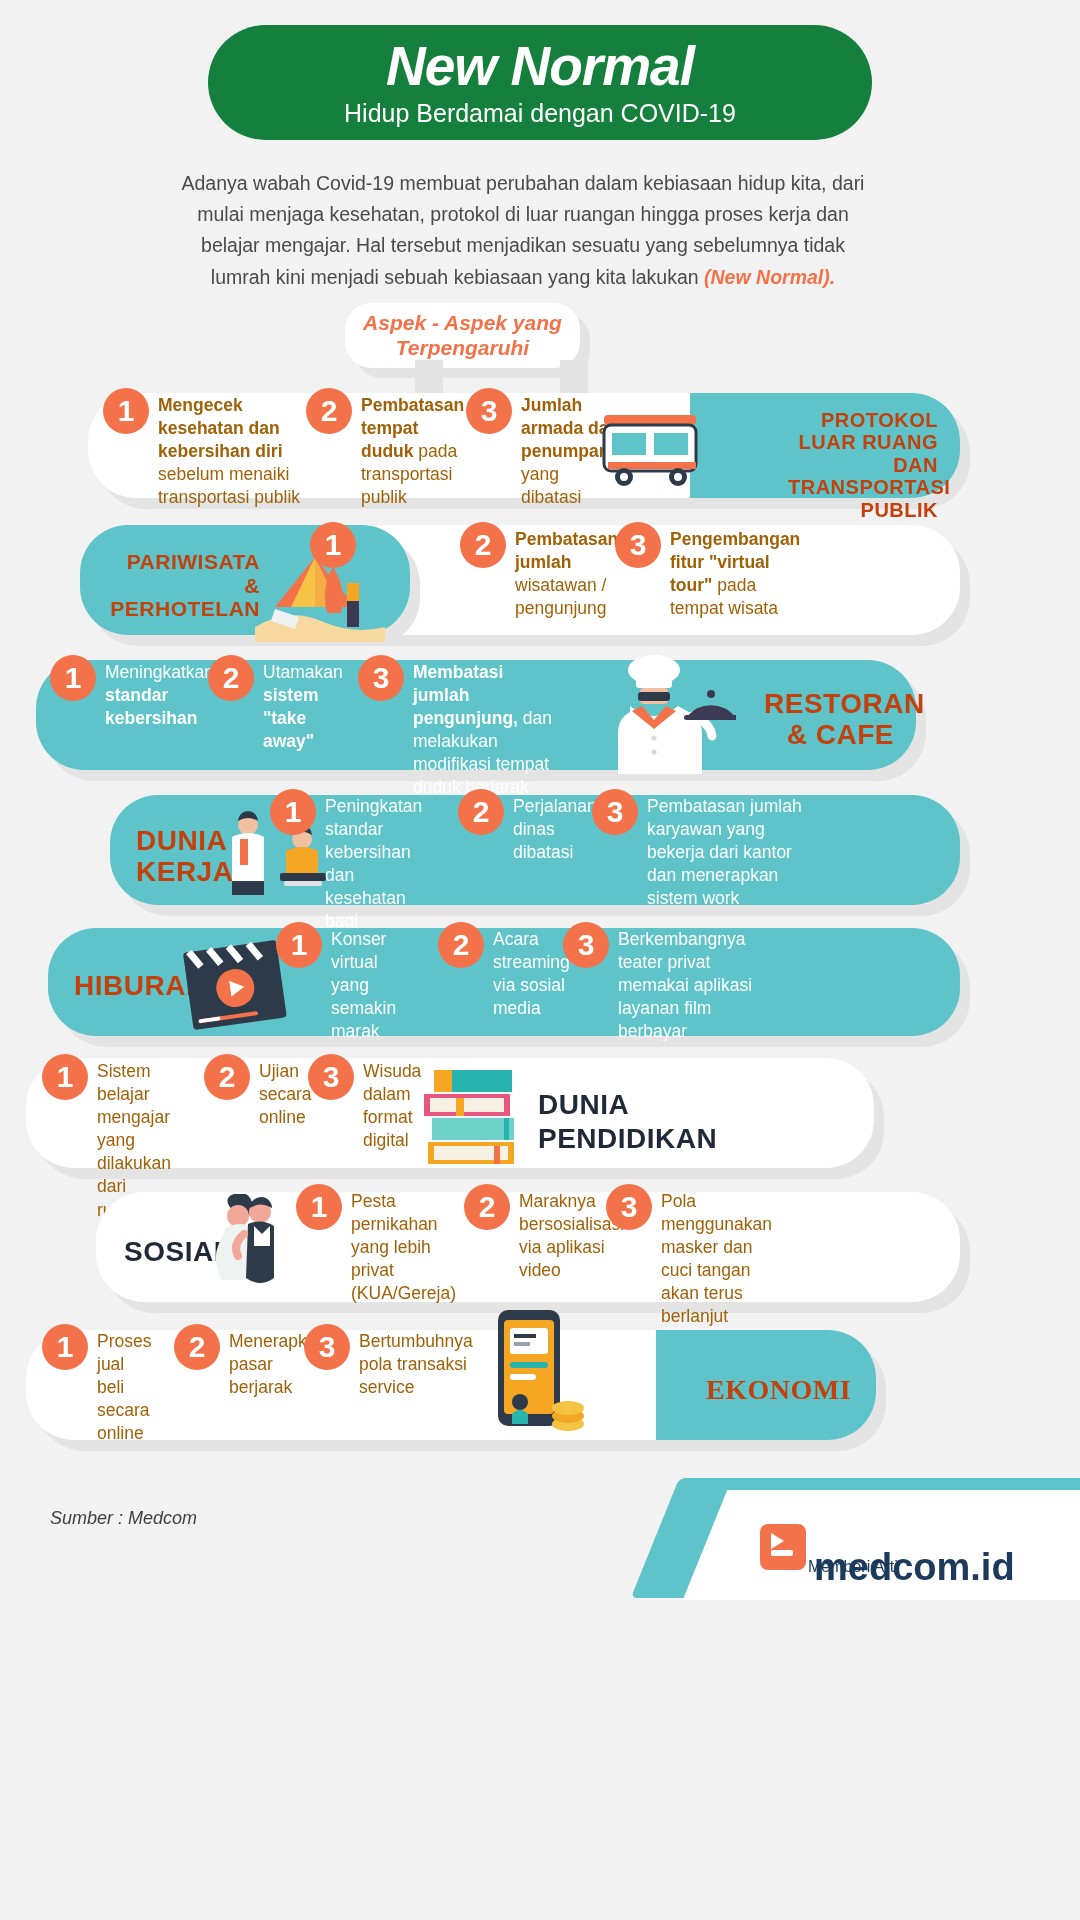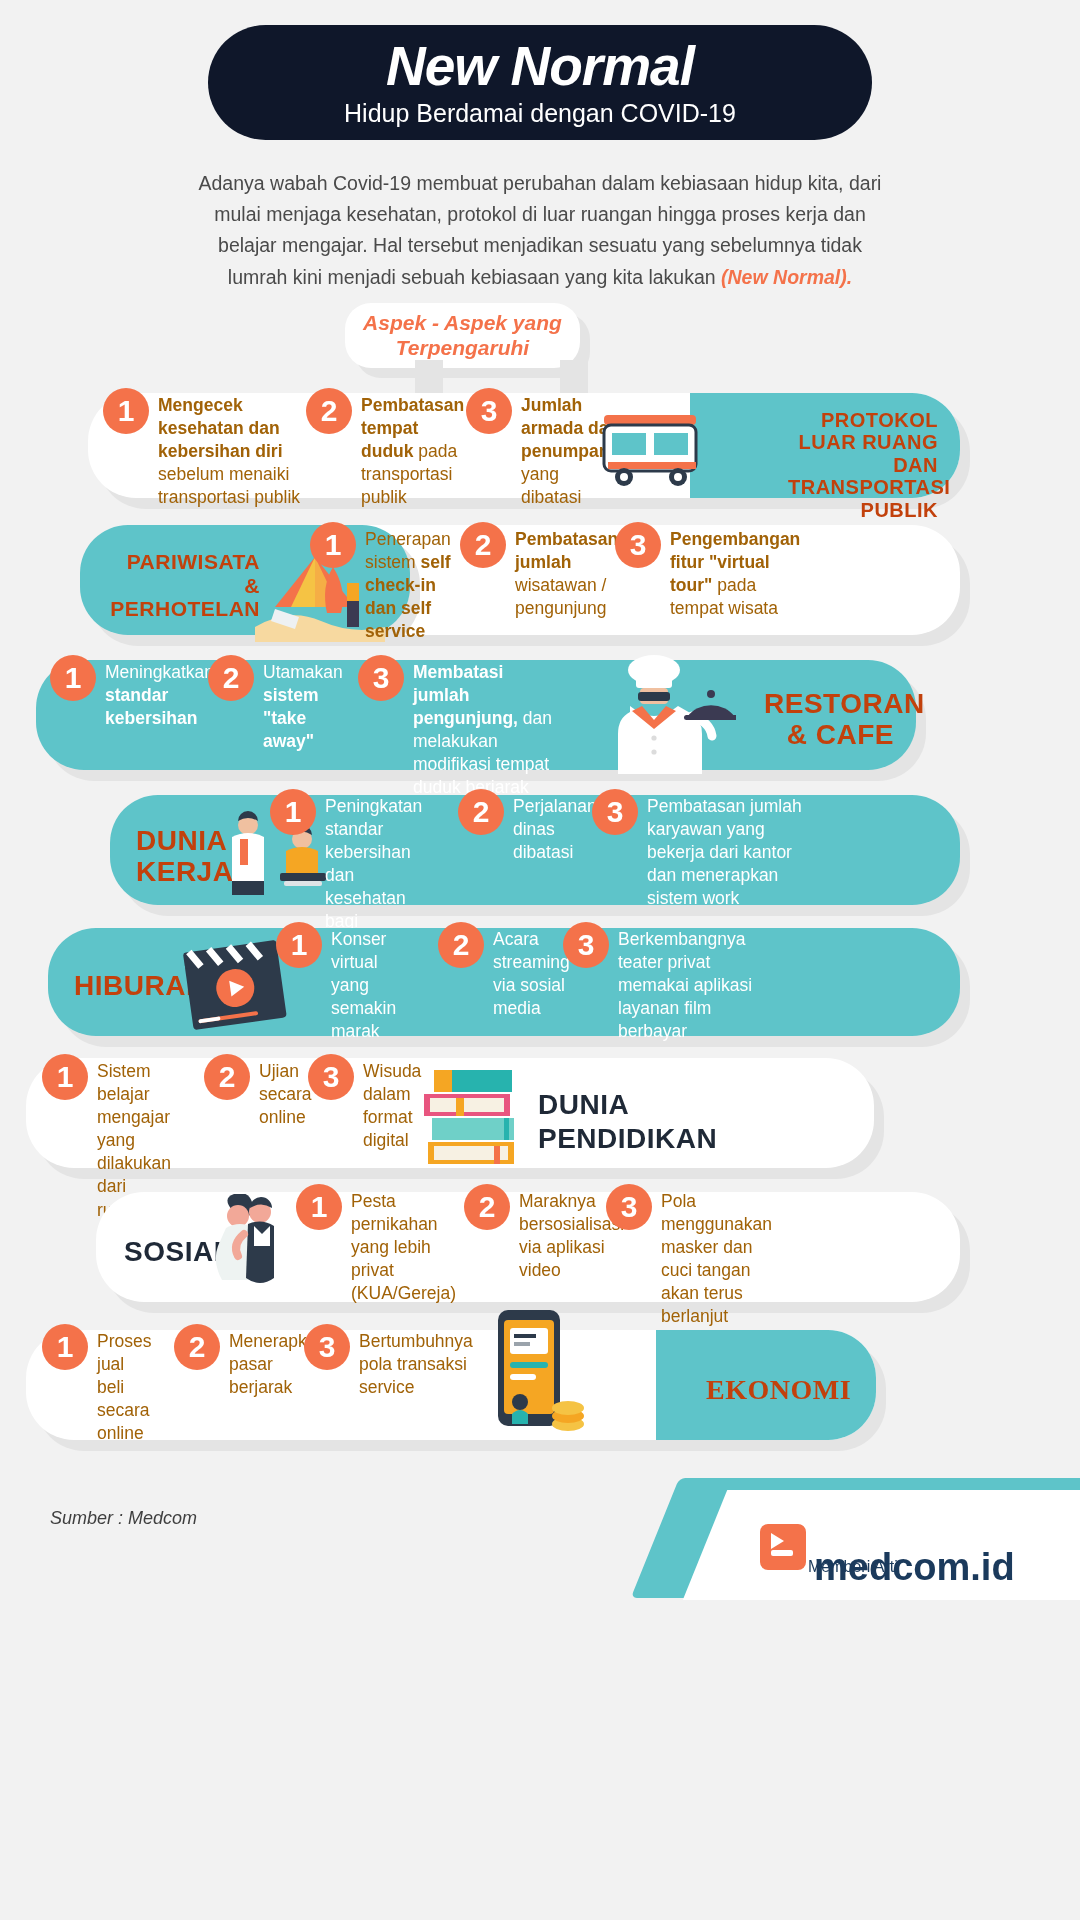--- a/index.html
+++ b/index.html
@@ -8,33 +8,33 @@
     background:#f2f2f2;
     font-family:"Liberation Sans", sans-serif;
     position:relative;overflow:hidden;
     -webkit-font-smoothing:antialiased;
   }
   .page{position:relative;width:1080px;height:1920px;}
 
   
   .header-pill{
     position:absolute;left:208px;top:25px;width:664px;height:115px;
-    background:#0f172a;border-radius:58px;
+    background:#15803d;border-radius:58px;
     display:flex;flex-direction:column;align-items:center;justify-content:center;
   }
   .header-title{
     font-size:55px;font-weight:bold;font-style:italic;color:#ffffff;
     letter-spacing:-1px;line-height:1;
   }
   .header-sub{
     font-size:25px;color:#ffffff;margin-top:7px;line-height:1;font-weight:300;
   }
 
   .intro{
-    position:absolute;left:190px;top:168px;width:700px;
+    position:absolute;left:173px;top:168px;width:700px;
     text-align:center;font-size:19.5px;line-height:1.6;color:#4a4a4a;
   }
   .intro .hl{color:#f4724a;font-weight:bold;font-style:italic;}
 
   
   .aspek{
     position:absolute;left:345px;top:303px;width:235px;height:65px;
     background:#ffffff;border-radius:26px;
     display:flex;align-items:center;justify-content:center;text-align:center;
     color:#f4724a;font-weight:bold;font-style:italic;font-size:21px;line-height:1.18;
@@ -164,21 +164,20 @@
       <path d="M60 10 L84 60 L60 60 Z" fill="#f5c344" opacity="0.75"></path>
       <path d="M78 20 q14 22 8 46 h-14 q-6 -26 6 -46z" fill="#f4724a"></path>
       <rect x="92" y="36" width="12" height="44" fill="#f5a623"></rect>
       <rect x="92" y="54" width="12" height="26" fill="#3b3a52"></rect>
       <path d="M0 80 q34 -20 66 -6 q32 14 64 6 v15 H0z" fill="#f7d9a0"></path>
       <path d="M20 62 l24 8 l-4 12 l-24 -8z" fill="#eef1f3"></path>
     </svg>
 
     <div class="item" style="left:230px;top:-3px;width:130px;">
       <div class="badge">1</div>
-      <div class="itxt"><span>Penerapan sistem </span><b>self check-in dan self service</b></div>
     </div>
 
     <div class="item" style="left:380px;top:-3px;width:140px;">
       <div class="badge">2</div>
       <div class="itxt"><b>Pembatasan jumlah</b><span> wisatawan / pengunjung</span></div>
     </div>
 
     <div class="item" style="left:535px;top:-3px;width:175px;">
       <div class="badge">3</div>
       <div class="itxt"><b>Pengembangan fitur "virtual tour"</b><span> pada tempat wisata</span></div>

